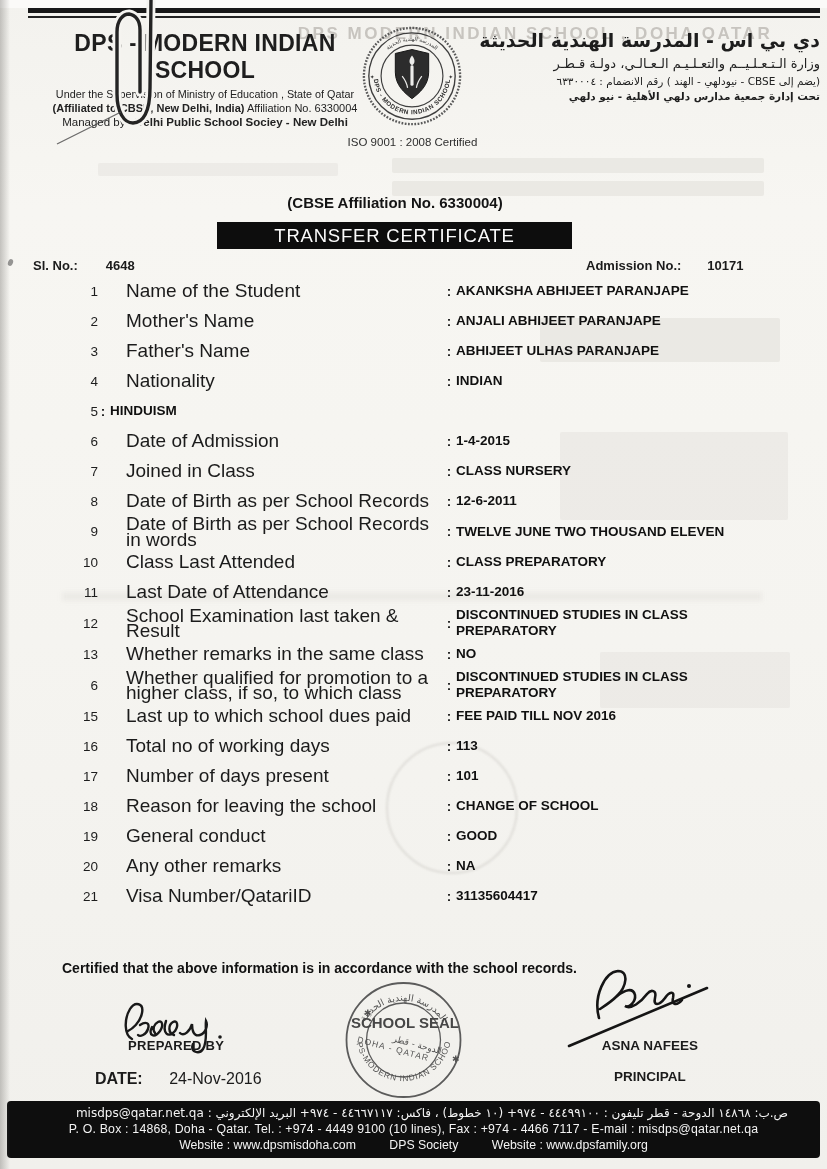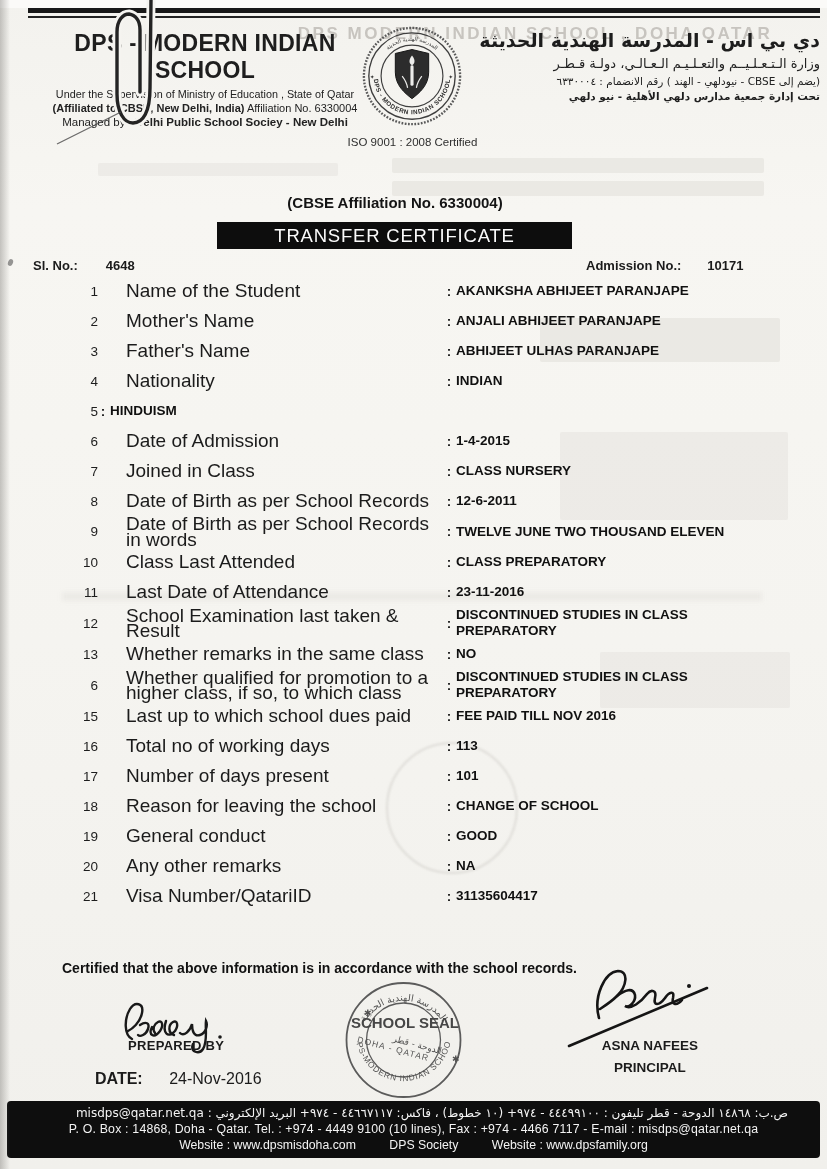--- a/index.html
+++ b/index.html
@@ -58,21 +58,21 @@
   
   .certify{left:62px;top:960px;font-size:14px;font-weight:700;color:#111;z-index:2;}
   .sig-left{left:118px;top:995px;z-index:2;}
   .prepared{left:128px;top:1038px;font-size:13px;font-weight:700;letter-spacing:.3px;z-index:2;}
   .date-row{left:62px;top:1070px;font-size:16px;z-index:2;padding-left:33px;}
   .date-row .val{font-weight:400;margin-left:22px;}
   .stamp-svg{left:338px;top:978px;opacity:.88;z-index:2;}
   .sig-right{left:565px;top:958px;z-index:2;}
   .principal-blk{left:570px;top:1038px;width:160px;text-align:center;z-index:2;}
   .principal-blk .nm{font-size:13.5px;font-weight:700;}
-  .principal-blk .tt{font-size:13.5px;font-weight:700;margin-top:7px;}
+  .principal-blk .tt{font-size:13.5px;font-weight:700;margin-top:16px;}
   
   .footer-bar{left:7px;top:1101px;width:813px;height:57px;background:#0e0e0e;border-radius:4px;
     text-align:center;color:#f4f4f4;z-index:3;}
   .f-ar{font-family:"DejaVu Sans",sans-serif;direction:rtl;font-size:12px;margin-top:5px;padding-left:37px;}
   .f-en{font-size:12.3px;margin-top:2px;letter-spacing:.2px;}
   .f-web{font-size:12.3px;margin-top:2px;}
   .f-web span{margin:0 15px;}
   .clip-svg{left:40px;top:0;z-index:6;}
 </style>
 </head>

